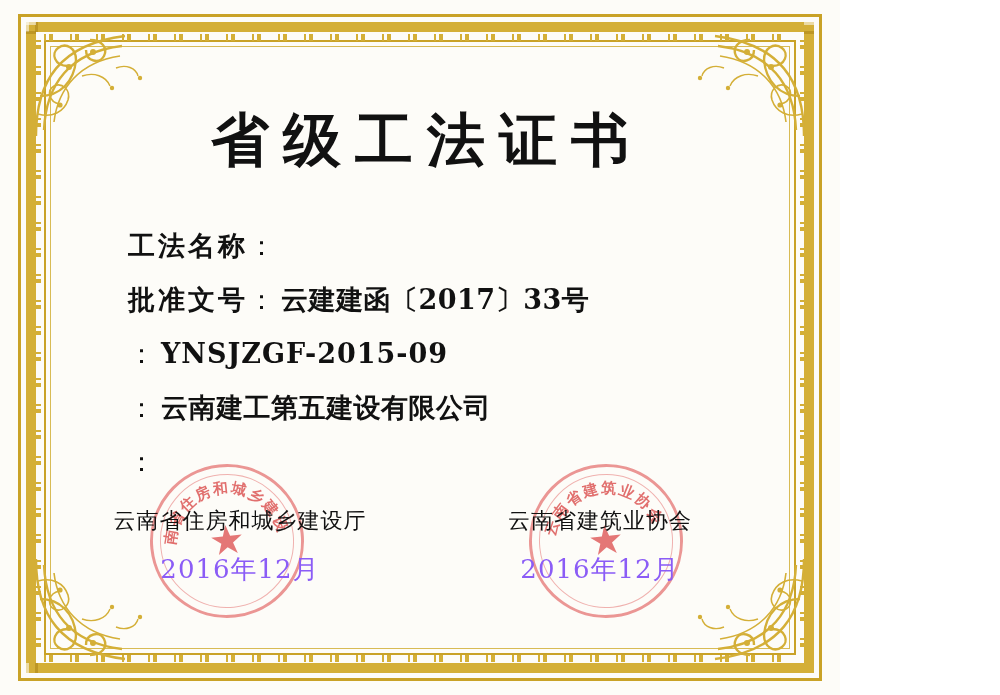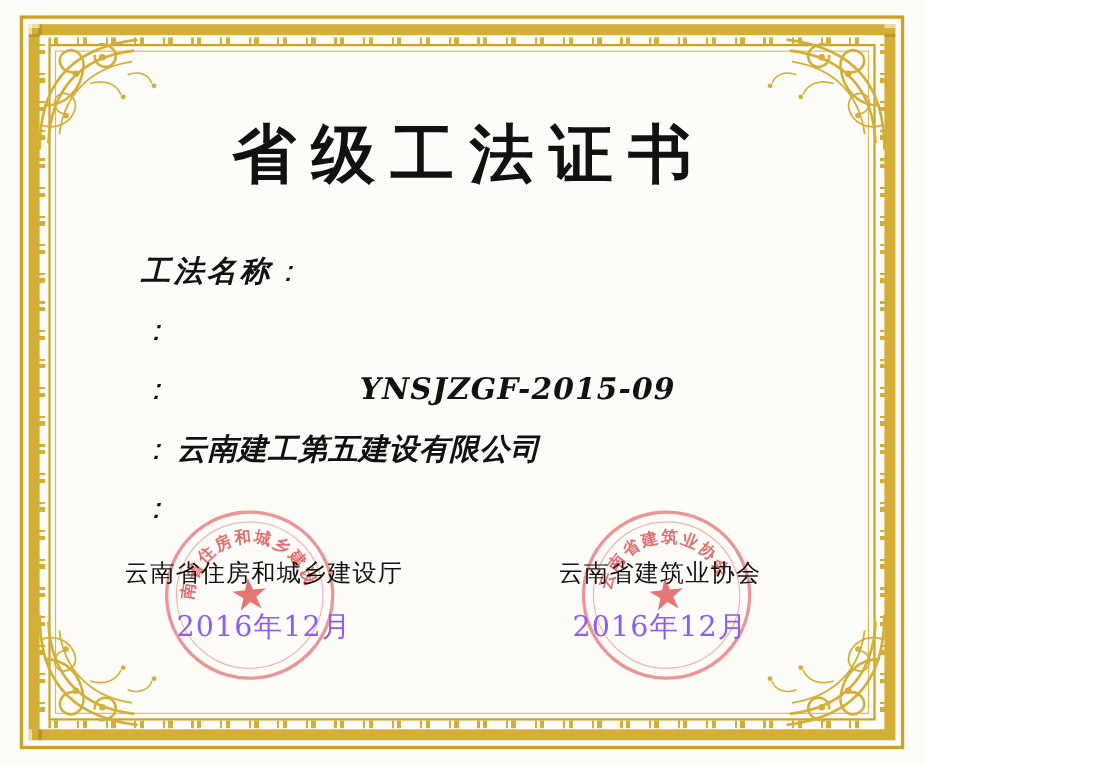--- a/index.html
+++ b/index.html
@@ -157,42 +157,40 @@
     margin-top: 48px;
     padding-left: 68px;
   }
   .field-row {
     display: flex;
     align-items: baseline;
     margin-bottom: 18px;
     font-size: 27px;
     color: #111111;
     font-family: "DejaVu Serif", "Liberation Serif", serif;
-    font-style: italic;
   }
   .field-label {
     flex: 0 0 auto;
     letter-spacing: 3px;
     font-weight: 600;
     white-space: nowrap;
   }
   .field-colon {
     flex: 0 0 auto;
     padding-right: 6px;
   }
   .field-value {
     flex: 1 1 auto;
     font-weight: 600;
     letter-spacing: 0.5px;
     white-space: nowrap;
   }
   .field-value.latin {
     font-family: "DejaVu Serif", "Liberation Serif", serif;
     letter-spacing: 1px;
-    text-align: center;
   }
 
   
   .signatures {
     position: absolute;
     left: 0;
     right: 0;
     bottom: 52px;
     display: flex;
     justify-content: space-around;
@@ -388,21 +386,23 @@
     <div class="title">省级工法证书</div>
 
     <div class="fields">
 
       <div class="field-row">
         <span class="field-label">工法名称</span>
         <span class="field-colon">：</span>
       </div>
 
       <div class="field-row">
+        <span class="field-label">批准文号</span>
         <span class="field-colon">：</span>
+        <span class="field-value">云建建函〔2017〕33号</span>
       </div>
 
       <div class="field-row">
         <span class="field-colon">：</span>
         <span class="field-value latin">YNSJZGF-2015-09</span>
       </div>
 
       <div class="field-row">
         <span class="field-colon">：</span>
         <span class="field-value">云南建工第五建设有限公司</span>

